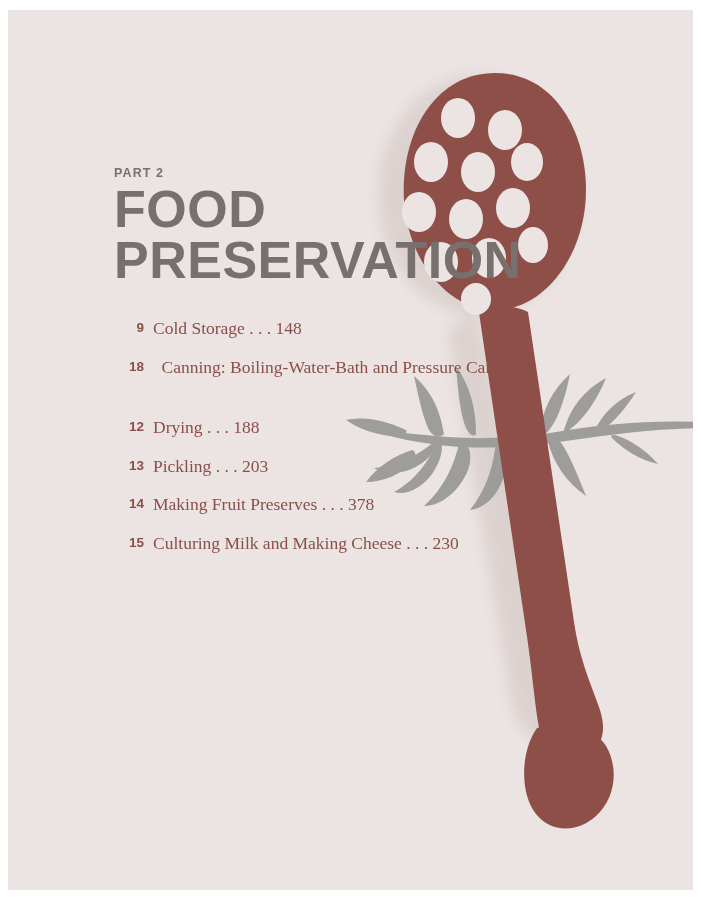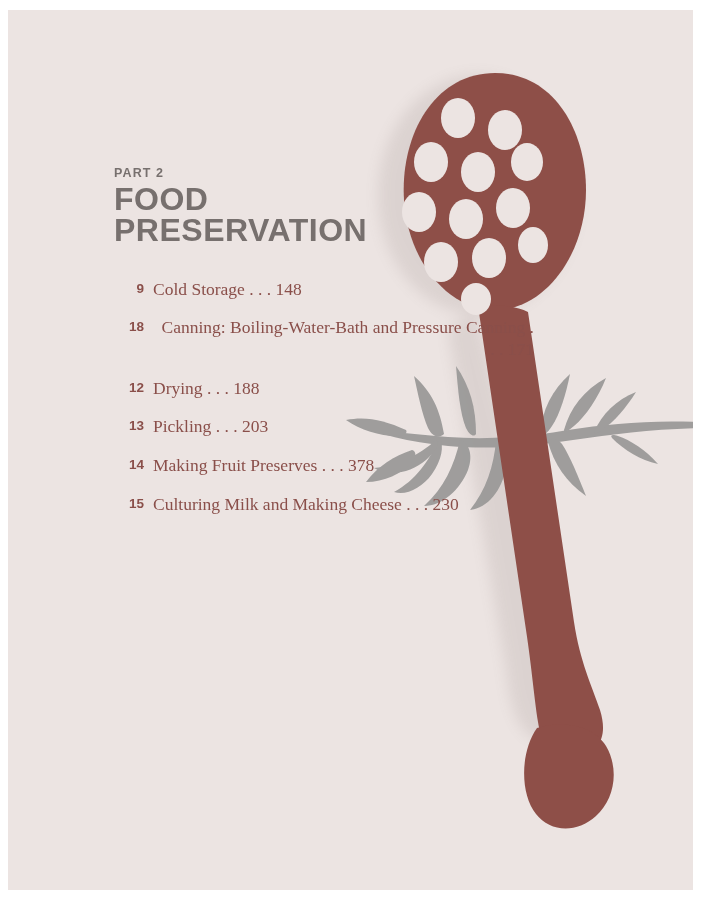--- a/index.html
+++ b/index.html
@@ -48,21 +48,21 @@
     font-size: 12.5px;
     font-weight: bold;
     letter-spacing: 1.1px;
     color: #77706e;
     margin: 0 0 4px 0;
   }
 
   .part-title {
     font-family: "Liberation Sans", sans-serif;
     font-weight: bold;
-    font-size: 32px;
+    font-size: 52px;
     line-height: 0.98;
     letter-spacing: 0.5px;
     color: #77706e;
     margin: 0;
     text-transform: uppercase;
   }
   .part-title .line { display: block; }
 
   .toc {
     margin: 32px 0 0 0;

